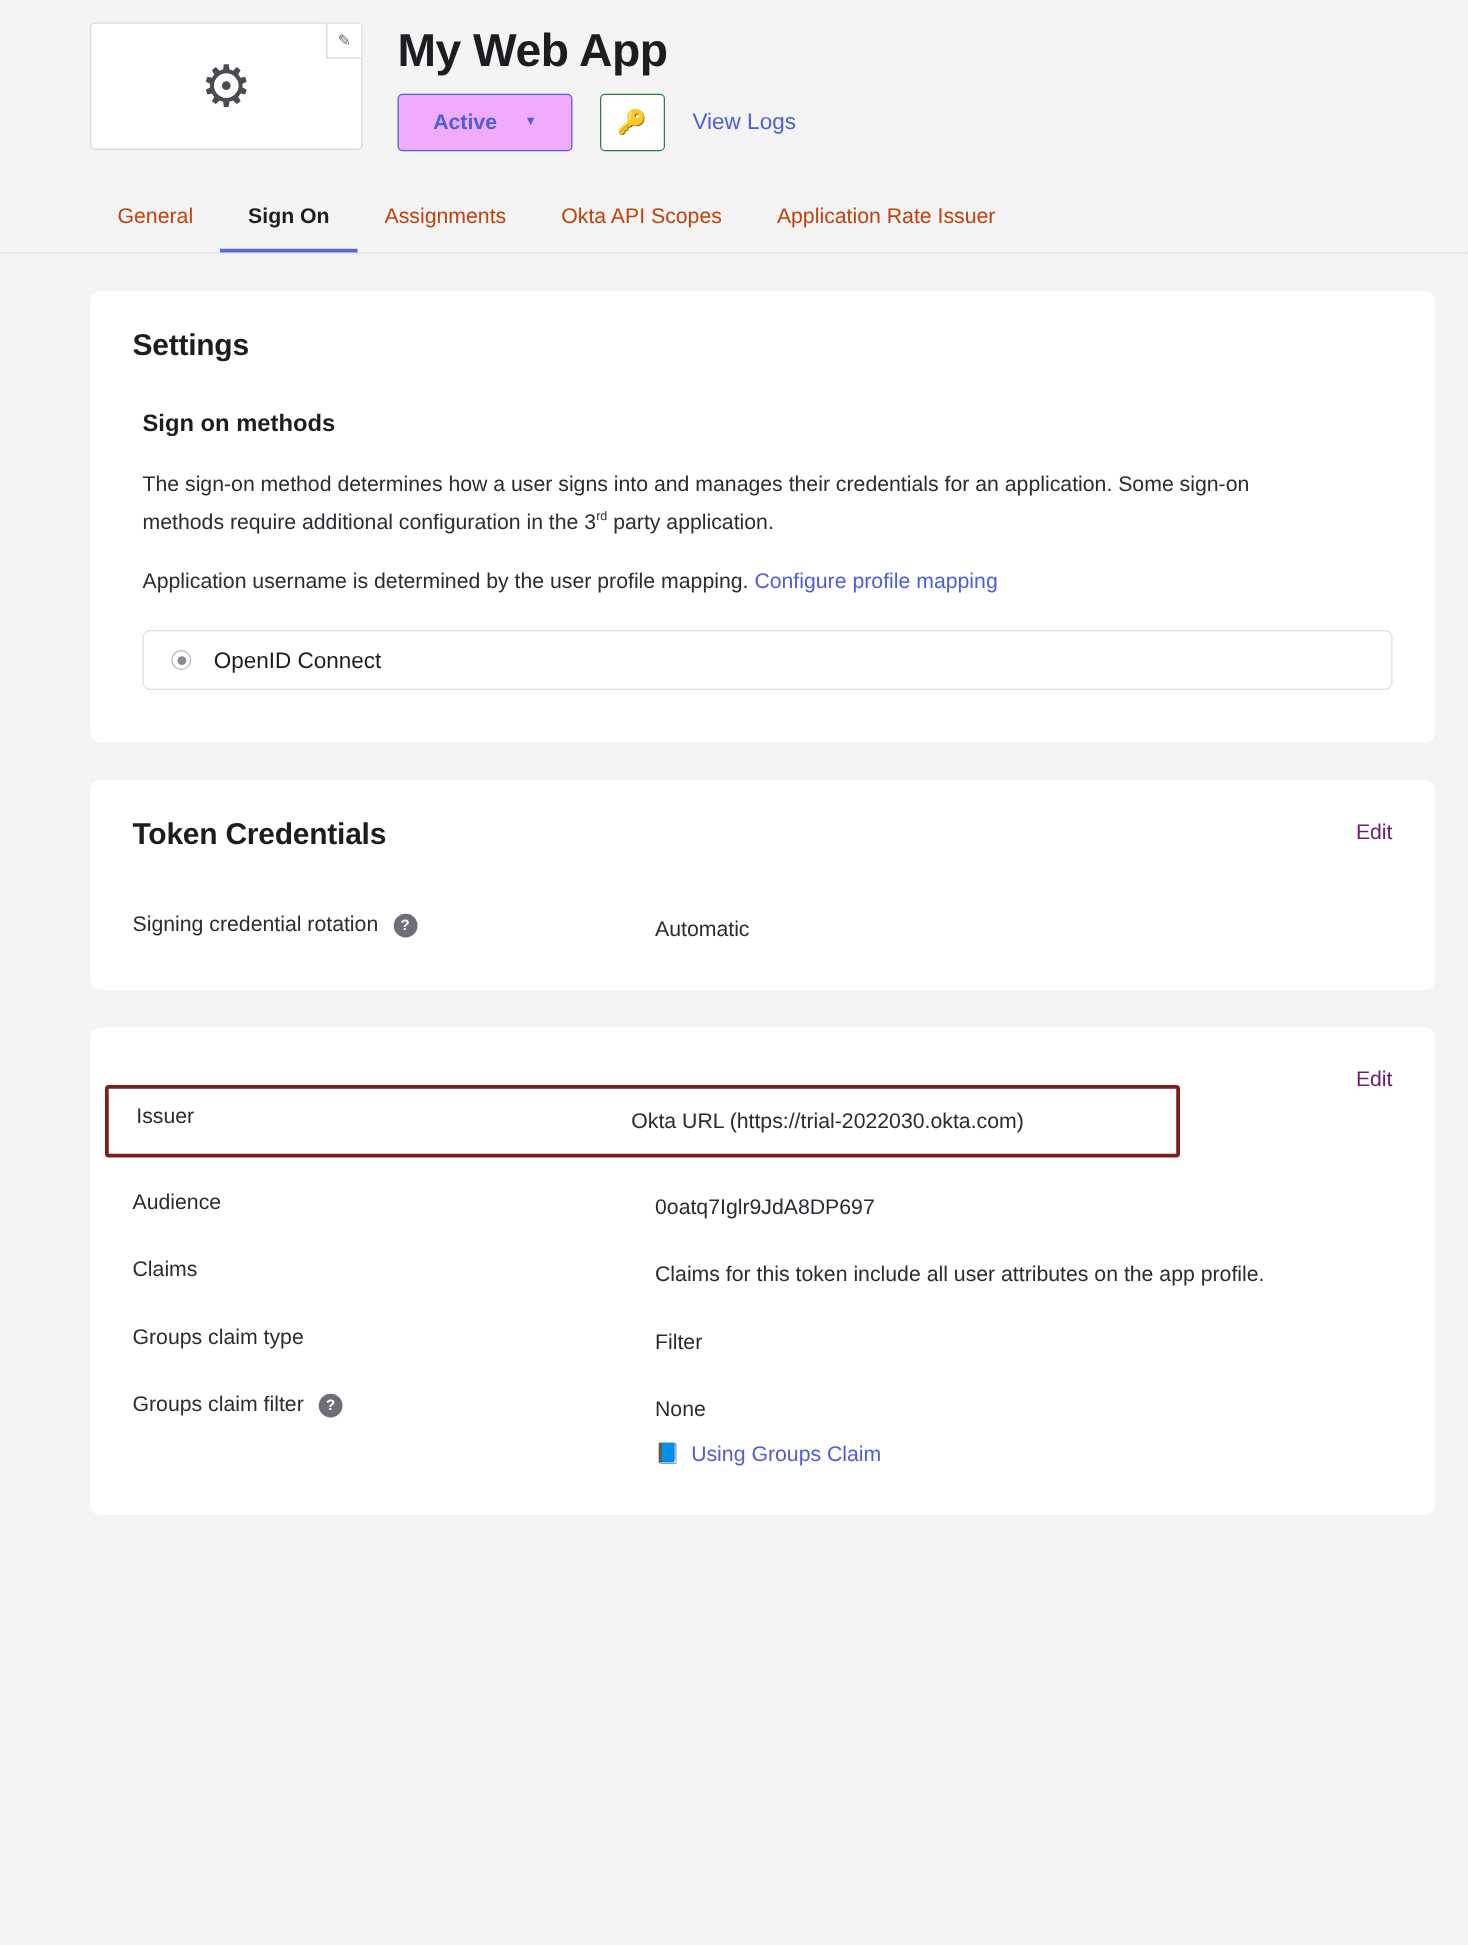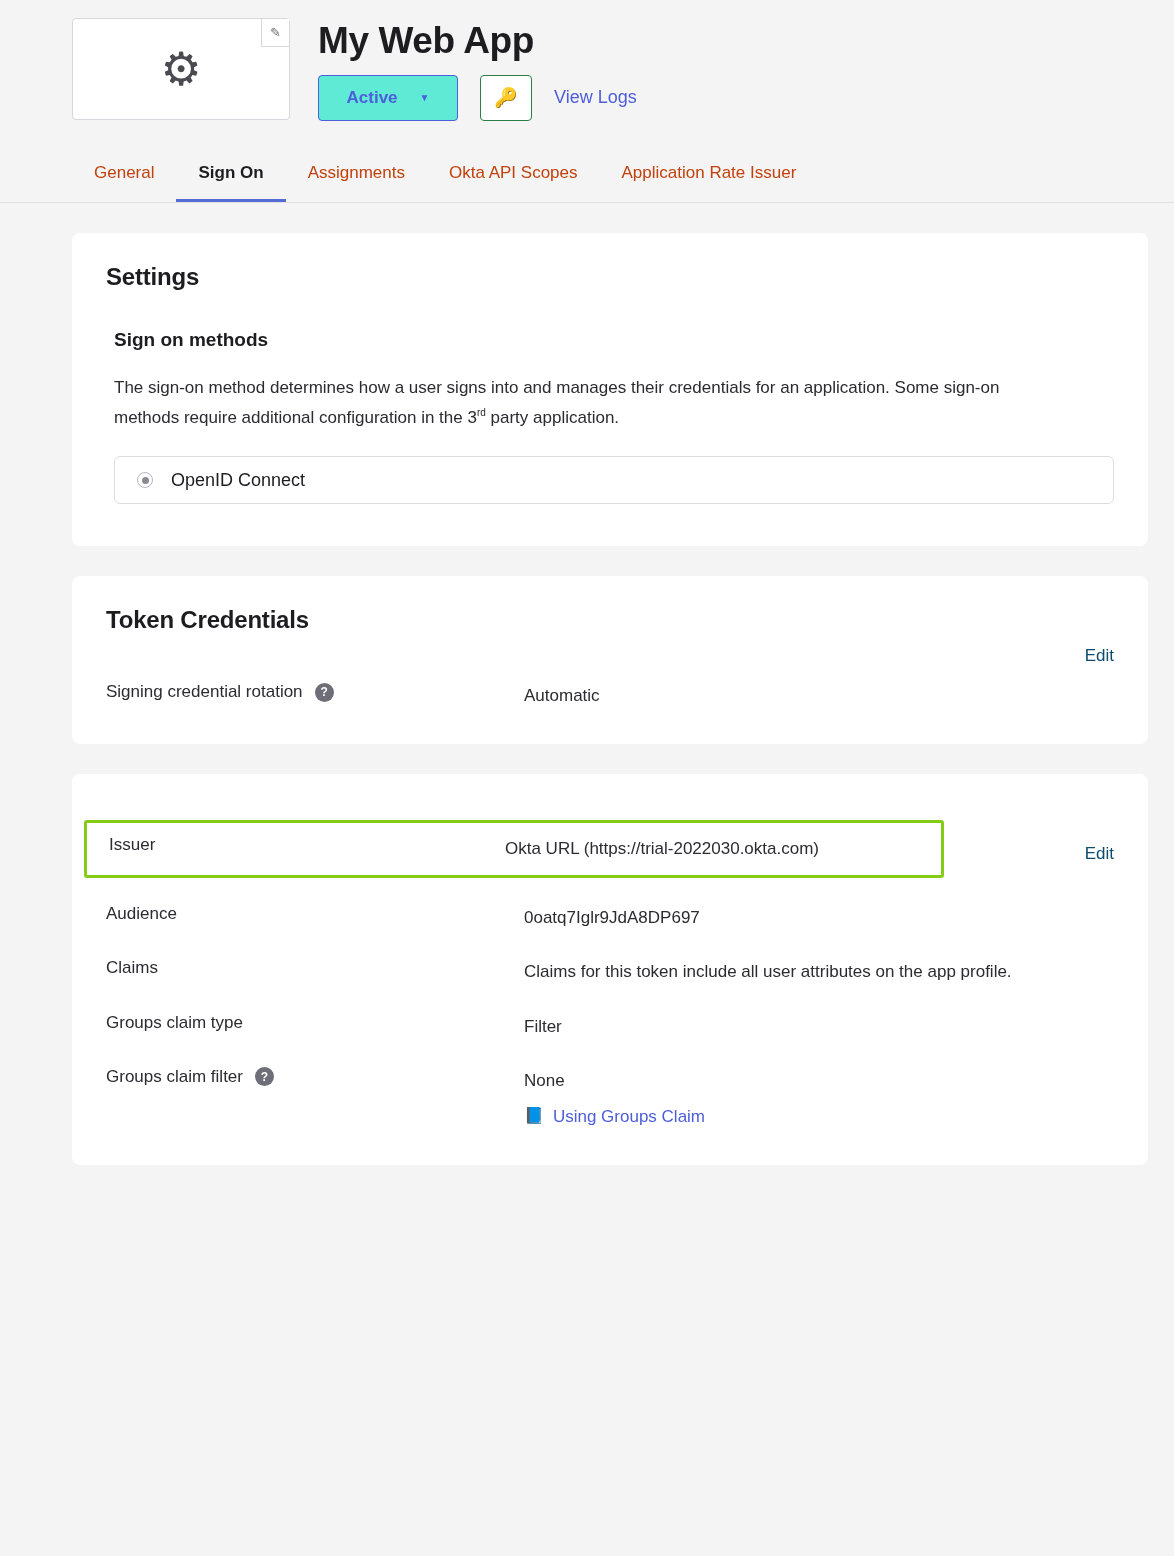--- a/index.html
+++ b/index.html
@@ -71,21 +71,21 @@
   .header-controls {
     display: flex;
     align-items: center;
     gap: 22px;
   }
   .status-select {
     width: 140px;
     height: 46px;
     border: 1px solid #4d5ddb;
     border-radius: 4px;
-    background: #5eead4;
+    background: #f0abfc;
     color: #4d5ddb;
     font-size: 17px;
     font-weight: 600;
     display: flex;
     align-items: center;
     justify-content: center;
     gap: 22px;
     cursor: pointer;
   }
   .status-select .caret {
@@ -149,24 +149,23 @@
   .card-title {
     font-size: 24px;
     font-weight: 700;
     margin: 0;
     letter-spacing: -0.2px;
   }
   .card-edit {
     position: absolute;
     right: 34px;
     top: 32px;
-    color: #0c4a6e;
-    font-size: 17px;
-    cursor: pointer;
-    margin-top: 38px;
+    color: #701a75;
+    font-size: 17px;
+    cursor: pointer;
   }
 
   .subsection-title {
     font-size: 19px;
     font-weight: 700;
     margin: 38px 0 22px 8px;
   }
   .body-text {
     font-size: 17px;
     line-height: 1.75;
@@ -243,21 +242,21 @@
     color: #fff;
     font-size: 12px;
     font-weight: 700;
     display: inline-flex;
     align-items: center;
     justify-content: center;
     cursor: pointer;
     flex: none;
   }
   .highlight-row {
-    border: 3px solid #84cc16;
+    border: 3px solid #7f1d1d;
     border-radius: 3px;
     margin-left: -22px;
     padding: 12px 22px;
     margin-top: 16px;
     margin-right: 170px;
   }
   .highlight-row .detail-label { width: 396px; }
   .doc-link {
     display: flex;
     align-items: center;
@@ -306,20 +305,23 @@
   </div>
 
   <div class="content">
 
     <div class="card">
       <h2 class="card-title">Settings</h2>
       <h3 class="subsection-title">Sign on methods</h3>
       <p class="body-text">
         <span>The sign-on method determines how a user signs into and manages their credentials for an application. Some sign-on methods require additional configuration in the 3</span><sup>rd</sup><span> party application.</span>
       </p>
+      <p class="body-text">
+        <span>Application username is determined by the user profile mapping. </span><a class="inline-link">Configure profile mapping</a>
+      </p>
       <div class="radio-box">
         <span class="radio-dot"></span>
         <span class="radio-label">OpenID Connect</span>
       </div>
     </div>
 
     <div class="card">
       <h2 class="card-title">Token Credentials</h2>
       <a class="card-edit">Edit</a>
       <div class="detail-row" style="margin-top:48px;">

